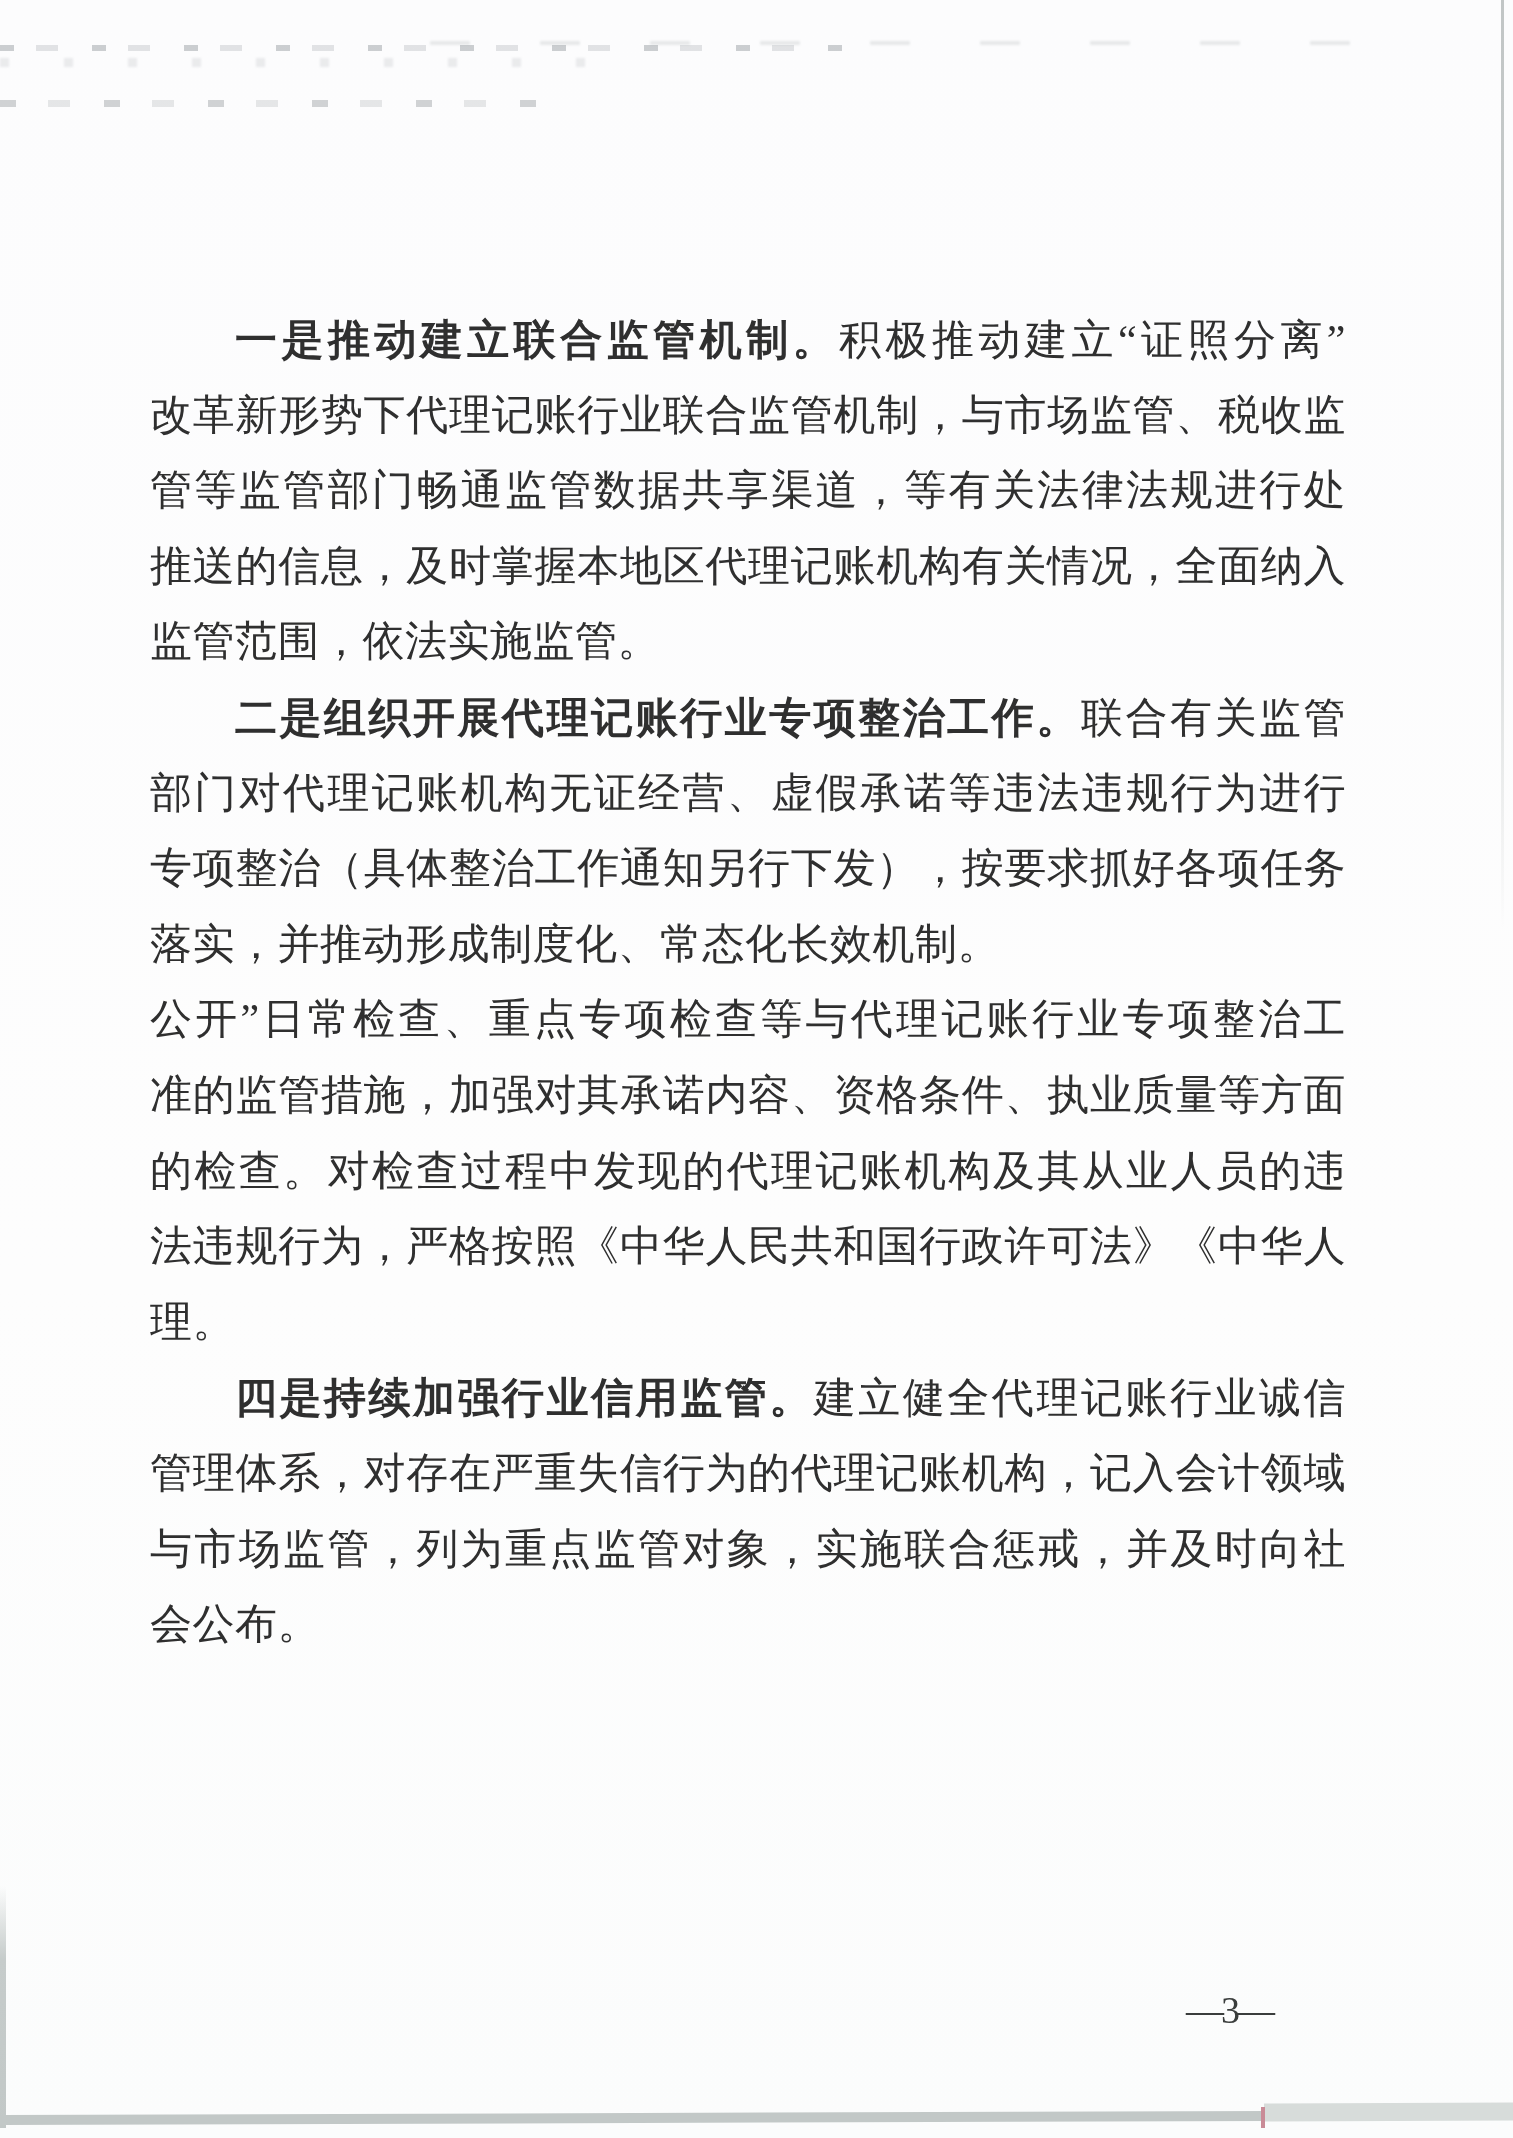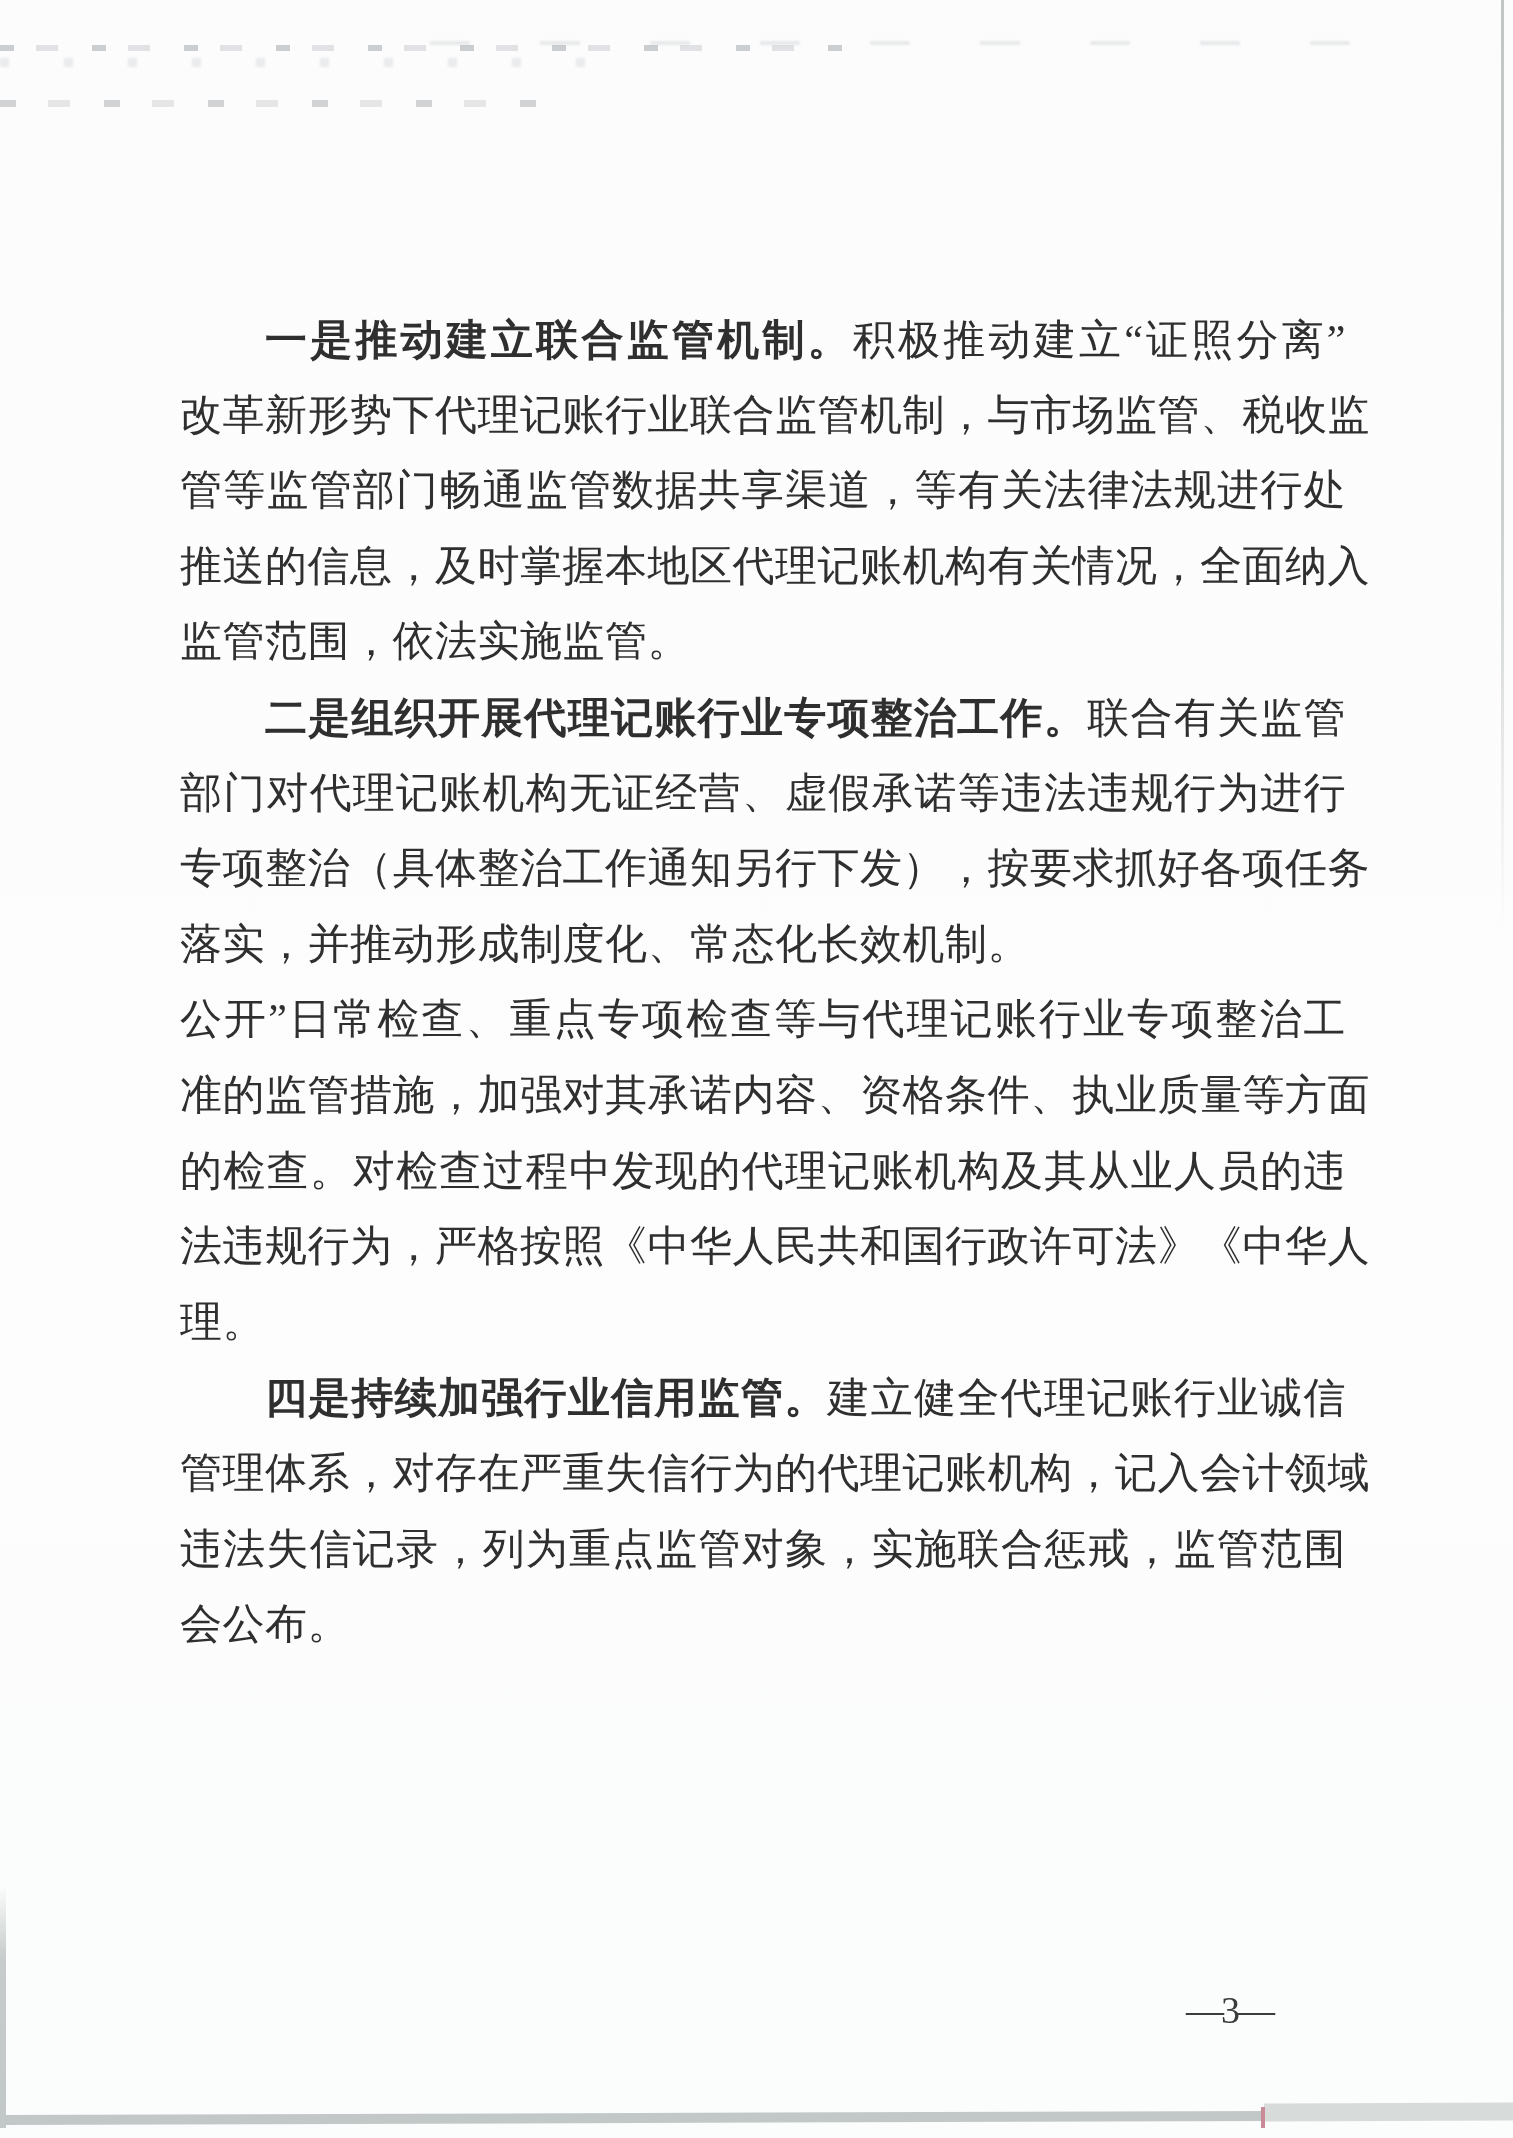--- a/index.html
+++ b/index.html
@@ -26,21 +26,20 @@
     font-size:42px;
     line-height:75.6px;
     color:var(--ink);
     letter-spacing:0.5px;
   }
   .line{
     text-align:justify;
     text-align-last:justify;
     white-space:nowrap;
     height:75.6px;
-    margin-left:30px;
   }
   .line.short{
     text-align:left;
     text-align-last:left;
   }
   .line.indent{
     padding-left:85px;
   }
   .lead{
     font-weight:700;
@@ -131,21 +130,21 @@
       <div class="line"><span class="body-text">部门对代理记账机构无证经营、虚假承诺等违法违规行为进行</span></div>
       <div class="line"><span class="body-text">专项整治（具体整治工作通知另行下发），按要求抓好各项任务</span></div>
       <div class="line short"><span class="body-text">落实，并推动形成制度化、常态化长效机制。</span></div>
       <div class="line"><span class="body-text">公开”日常检查、重点专项检查等与代理记账行业专项整治工</span></div>
       <div class="line"><span class="body-text">准的监管措施，加强对其承诺内容、资格条件、执业质量等方面</span></div>
       <div class="line"><span class="body-text">的检查。对检查过程中发现的代理记账机构及其从业人员的违</span></div>
       <div class="line"><span class="body-text">法违规行为，严格按照《中华人民共和国行政许可法》《中华人</span></div>
       <div class="line short"><span class="body-text">理。</span></div>
       <div class="line indent"><span class="lead">四是持续加强行业信用监管。</span><span class="body-text">建立健全代理记账行业诚信</span></div>
       <div class="line"><span class="body-text">管理体系，对存在严重失信行为的代理记账机构，记入会计领域</span></div>
-      <div class="line"><span class="body-text">违法失信记录，列为重点监管对象，实施联合惩戒，监管范围</span></div>
+      <div class="line"><span class="body-text">与市场监管，列为重点监管对象，实施联合惩戒，并及时向社</span></div>
       <div class="line short"><span class="body-text">会公布。</span></div>
     </main>
 
   <div class="page-number">—3—</div>
 
   <div class="band-left"></div>
   <div class="band-right"></div>
   <div class="pink-tick"></div>
 
 </div>

